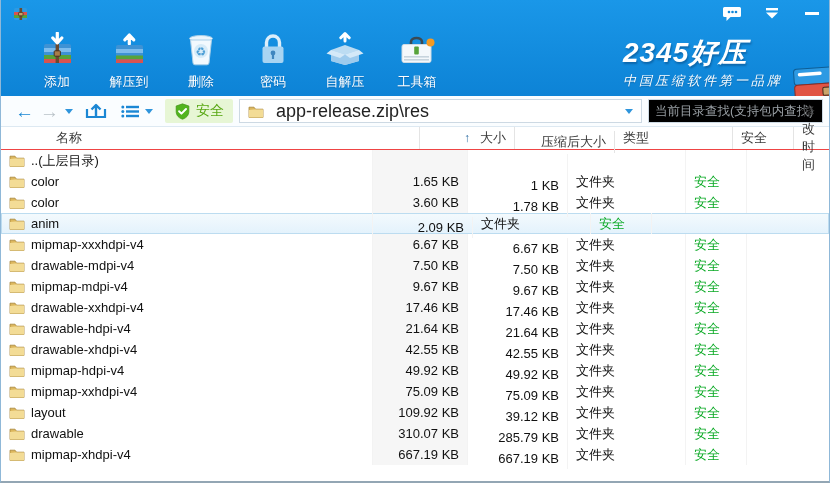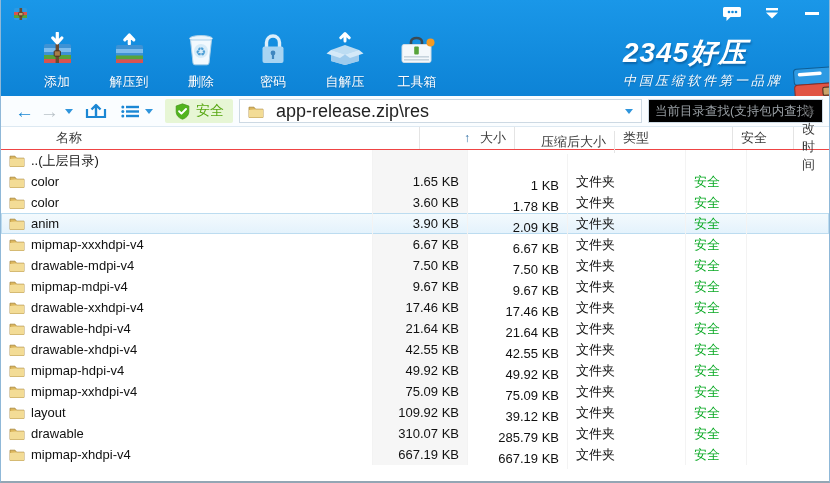--- a/index.html
+++ b/index.html
@@ -319,21 +319,20 @@
   </div>
 
   <div class="row selected">
     <div class="cell c-name">
       <svg class="fold-ico" viewBox="0 0 16 13">
         <path d="M1 2.2 h5 l1.6 2 H15 v8.3 H1 Z" fill="#dcb75d" stroke="#a8873a" stroke-width="0.8"></path>
         <path d="M1 5 L6.2 4.4 H15 v8.1 H1 Z" fill="#f3dc96"></path>
       </svg>
       <span class="name-txt">anim</span>
     </div>
-    <div class="cell c-size num" style="justify-content:flex-end;">3.90 KB</div>
     <div class="cell c-packed num" style="justify-content:flex-end;">2.09 KB</div>
     <div class="cell c-type">文件夹</div>
     <div class="cell c-safe">
             <span class="safe-txt">安全</span>
           </div>
     <div class="cell c-mtime"></div>
   </div>
 
   <div class="row">
     <div class="cell c-name">

